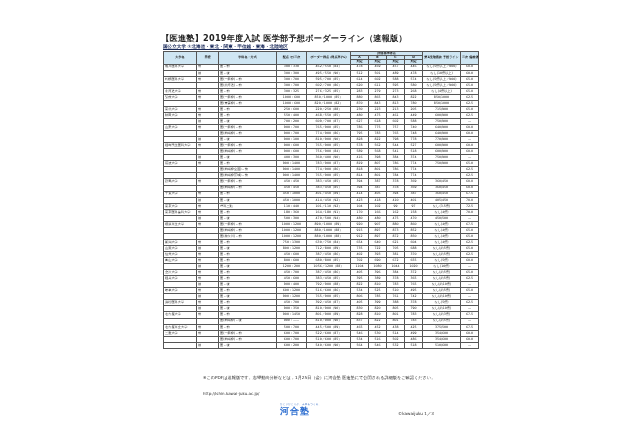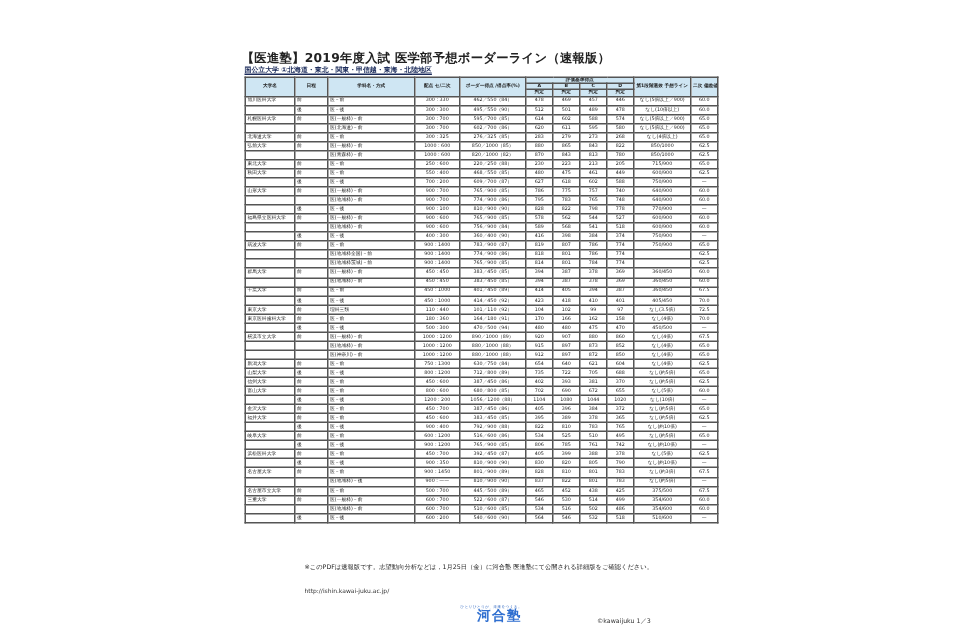--- a/index.html
+++ b/index.html
@@ -9,21 +9,21 @@
   table.border-table { position:absolute; top:51px; left:163px; width:315px; border-collapse:collapse; table-layout:fixed; font-size:3.2px; line-height:1; }
   table.border-table th, table.border-table td { border:0.4px solid #555; padding:0 1px; height:5.05px; white-space:nowrap; overflow:hidden; }
   table.border-table th { background:#cfe6f3; font-weight:bold; text-align:center; font-size:3.1px; }
   table.border-table th.small { height:3.2px; }
   td.uni { text-align:left; white-space:normal; }
   td.sched { text-align:left; }
   td.dept { text-align:left; }
   td.num { text-align:center; }
   .notice { position:absolute; top:375px; left:203px; width:250px; font-size:4.2px; line-height:5.6px; }
   .url { position:absolute; top:391px; left:203px; font-size:4px; color:#333; }
-  .logo-wrap { position:absolute; top:403px; left:300px; width:48px; text-align:right; }
+  .logo-wrap { position:absolute; top:403px; left:280px; width:48px; text-align:left; }
   .logo-tag { font-size:2.5px; color:#3a6fc4; letter-spacing:0.2px; }
   .logo { font-size:9px; font-weight:bold; color:#2f6fd0; letter-spacing:1px; line-height:10px; }
   .copyright { position:absolute; top:411px; left:398px; font-size:4.2px; color:#333; }
 </style>
 </head>
 <body>
 
 <div class="page-title">【医進塾】2019年度入試 医学部予想ボーダーライン（速報版）</div>
 <div class="region-title">国公立大学 ①北海道・東北・関東・甲信越・東海・北陸地区</div>
 

